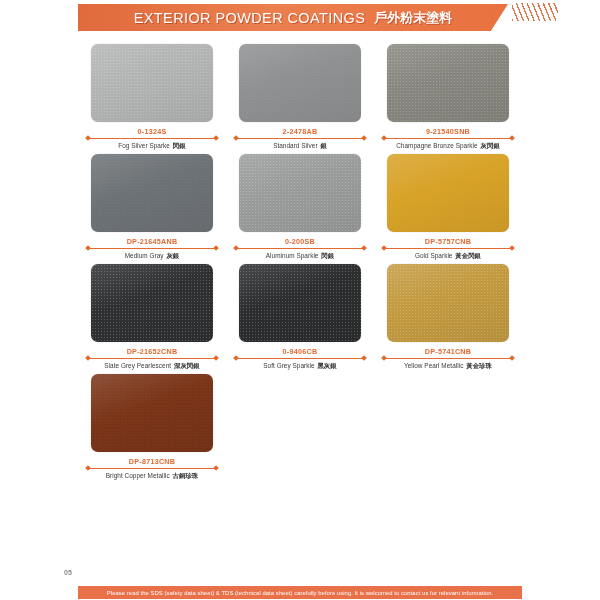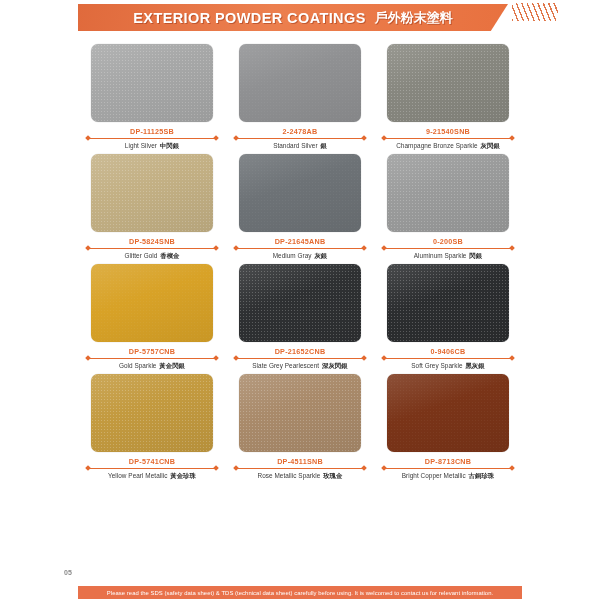--- a/index.html
+++ b/index.html
@@ -15,21 +15,21 @@
   #header-bar{
     position:absolute;left:78px;top:4px;width:430px;height:27px;
   }
   .banner{
     position:absolute;left:0;top:0;width:100%;height:100%;
     background:linear-gradient(100deg,#e06a3c 0%,#ec7f4e 45%,#e8713f 100%);
     clip-path:polygon(0 0, 100% 0, 96% 100%, 0 100%);
     display:flex;align-items:center;justify-content:center;
   }
   #header-title{
-    font-size:14.5px;font-weight:bold;color:#ffffff;
+    font-size:14.5px;font-weight:normal;color:#ffffff;
     letter-spacing:.4px;
     text-shadow:1px 1px 0 rgba(140,45,15,.45);
     white-space:nowrap;
   }
   #header-title-cn{
     font-size:13px;font-weight:bold;color:#ffffff;
     margin-left:9px;
     text-shadow:1px 1px 0 rgba(140,45,15,.45);
     white-space:nowrap;
     font-family:Liberation Serif, serif;
@@ -116,42 +116,36 @@
 <div id="header-bar">
   <div class="banner">
     <span id="header-title">EXTERIOR POWDER COATINGS</span>
     <span id="header-title-cn">戶外粉末塗料</span>
   </div>
 </div>
 <div id="header-stripes"></div>
 
 <div id="swatch-grid">
     <div class="cell">
-      <div class="swatch" style="background: rgb(166, 167, 167);"></div>
-      <div class="code">DP-11125SB</div>
+      <div class="swatch" style="background: rgb(178, 179, 179);"></div>
+      <div class="code">0-1324S</div>
       <div class="rule"></div>
-      <div class="name"><span>Light Silver</span> <span class="cn">中閃銀</span></div>
+      <div class="name"><span>Fog Silver Sparke</span> <span class="cn">閃銀</span></div>
     </div>
     <div class="cell">
       <div class="swatch smooth" style="background: rgb(143, 144, 146);"></div>
       <div class="code">2-2478AB</div>
       <div class="rule"></div>
       <div class="name"><span>Standard Silver</span> <span class="cn">銀</span></div>
     </div>
     <div class="cell">
       <div class="swatch" style="background: rgb(135, 135, 127);"></div>
       <div class="code">9-21540SNB</div>
       <div class="rule"></div>
       <div class="name"><span>Champagne Bronze Sparkle</span> <span class="cn">灰閃銀</span></div>
-    </div>
-    <div class="cell">
-      <div class="swatch" style="background: rgb(195, 176, 132);"></div>
-      <div class="code">DP-5824SNB</div>
-      <div class="rule"></div>
-      <div class="name"><span>Glitter Gold</span> <span class="cn">香檳金</span></div>
     </div>
     <div class="cell">
       <div class="swatch smooth" style="background: rgb(109, 114, 118);"></div>
       <div class="code">DP-21645ANB</div>
       <div class="rule"></div>
       <div class="name"><span>Medium Gray</span> <span class="cn">灰銀</span></div>
     </div>
     <div class="cell">
       <div class="swatch" style="background: rgb(154, 155, 155);"></div>
       <div class="code">0-200SB</div>
@@ -176,26 +170,20 @@
       <div class="rule"></div>
       <div class="name"><span>Soft Grey Sparkle</span> <span class="cn">黑灰銀</span></div>
     </div>
     <div class="cell">
       <div class="swatch" style="background: rgb(195, 154, 63);"></div>
       <div class="code">DP-5741CNB</div>
       <div class="rule"></div>
       <div class="name"><span>Yellow Pearl Metallic</span> <span class="cn">黃金珍珠</span></div>
     </div>
     <div class="cell">
-      <div class="swatch" style="background: rgb(169, 138, 106);"></div>
-      <div class="code">DP-4511SNB</div>
-      <div class="rule"></div>
-      <div class="name"><span>Rose Metallic Sparkle</span> <span class="cn">玫瑰金</span></div>
-    </div>
-    <div class="cell">
       <div class="swatch smooth" style="background: rgb(122, 52, 24);"></div>
       <div class="code">DP-8713CNB</div>
       <div class="rule"></div>
       <div class="name"><span>Bright Copper Metallic</span> <span class="cn">古銅珍珠</span></div>
     </div>
   </div>
 
 <div id="page-number">05</div>
 
 <div id="footer-note">

